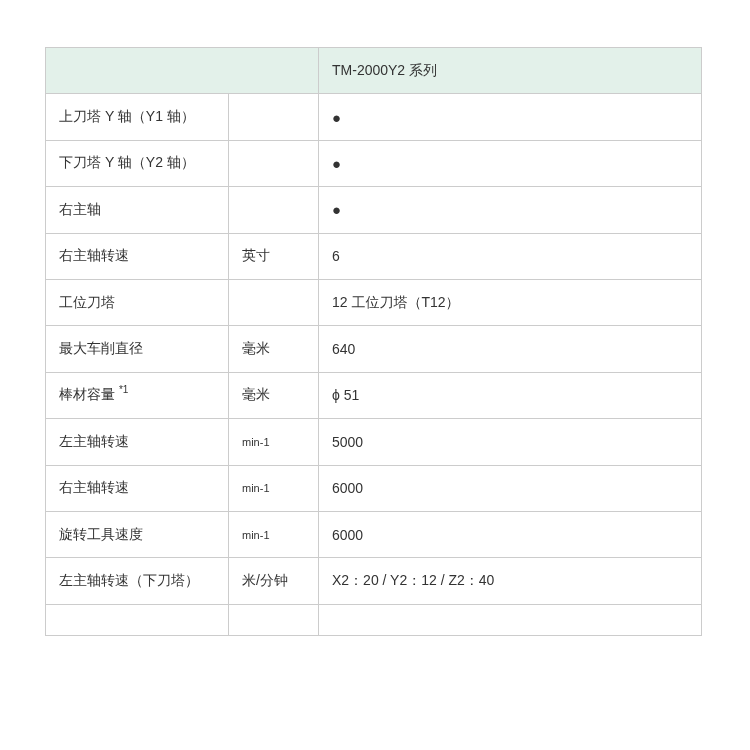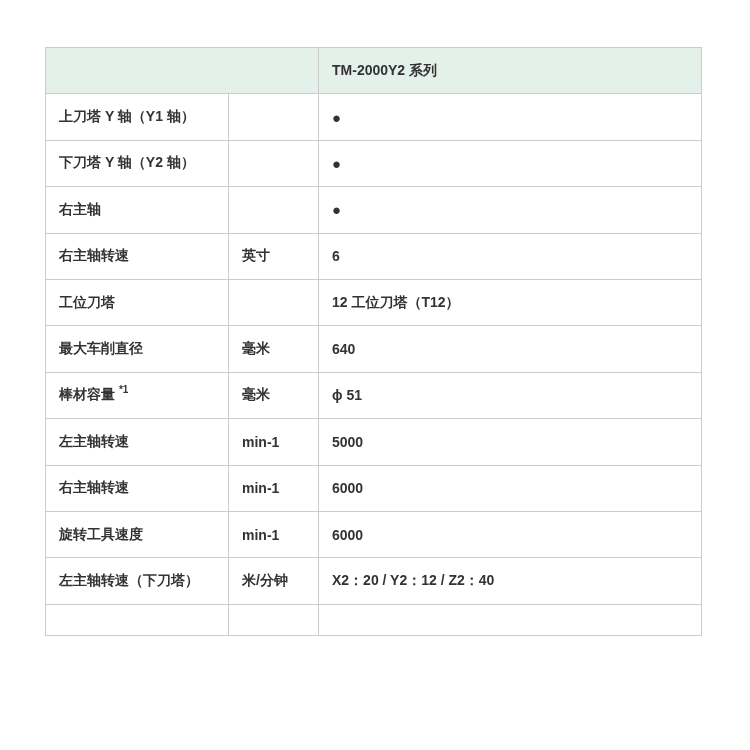--- a/index.html
+++ b/index.html
@@ -18,31 +18,31 @@
   col.c1{width:183px;}
   col.c2{width:90px;}
   col.c3{width:383px;}
   th,td{
     border:1px solid var(--border,#cccccc);
     height:45.4px;
     padding:0 8px 0 13px;
     font-size:14px;
     text-align:left;
     vertical-align:middle;
-    font-weight:bold;
+    font-weight:normal;
     box-sizing:content-box;
     white-space:nowrap;
     overflow:hidden;
   }
   thead th{
     background:var(--header-bg,#e3f1ea);
-    font-weight:bold;
+    font-weight:normal;
     color:#333333;
   }
-  td.unit-small{font-size:14px;}
+  td.unit-small{font-size:11px;}
   td sup{font-size:10px;line-height:0;}
   td.bullet{font-size:15px;}
   tr.partial td{height:30px;border-top:1px solid var(--border,#cccccc);}
 </style>
 </head>
 <body style="color: rgb(51, 51, 51);">
 
 <div class="table-clip">
   <table class="spec-table">
     <colgroup>

